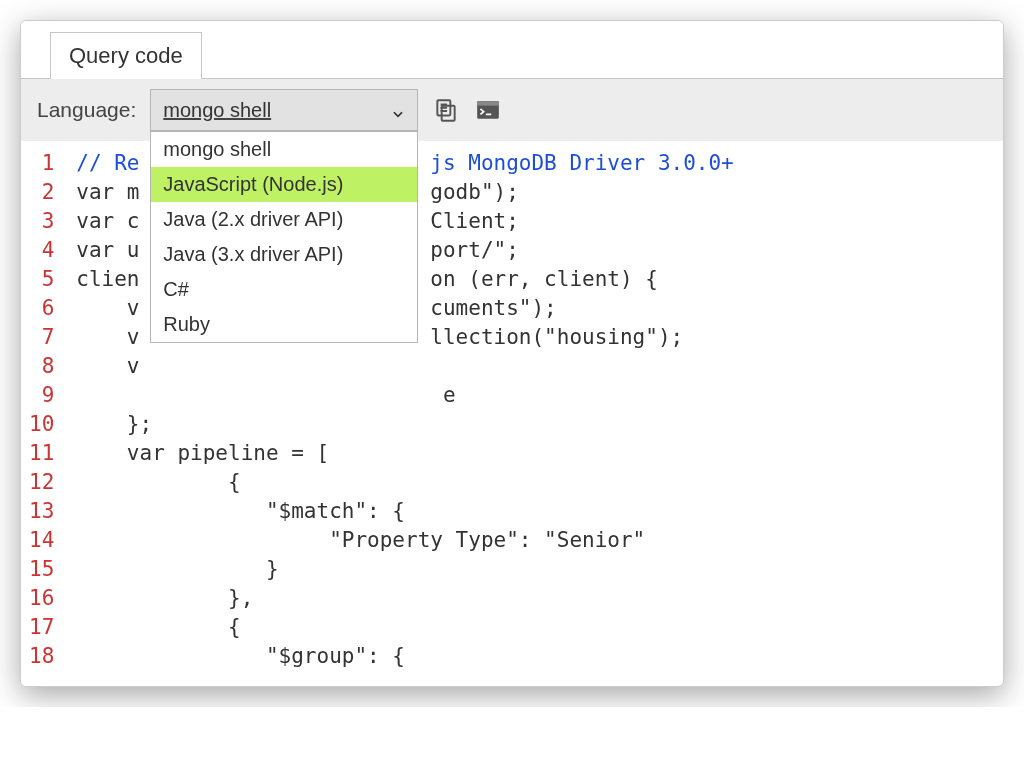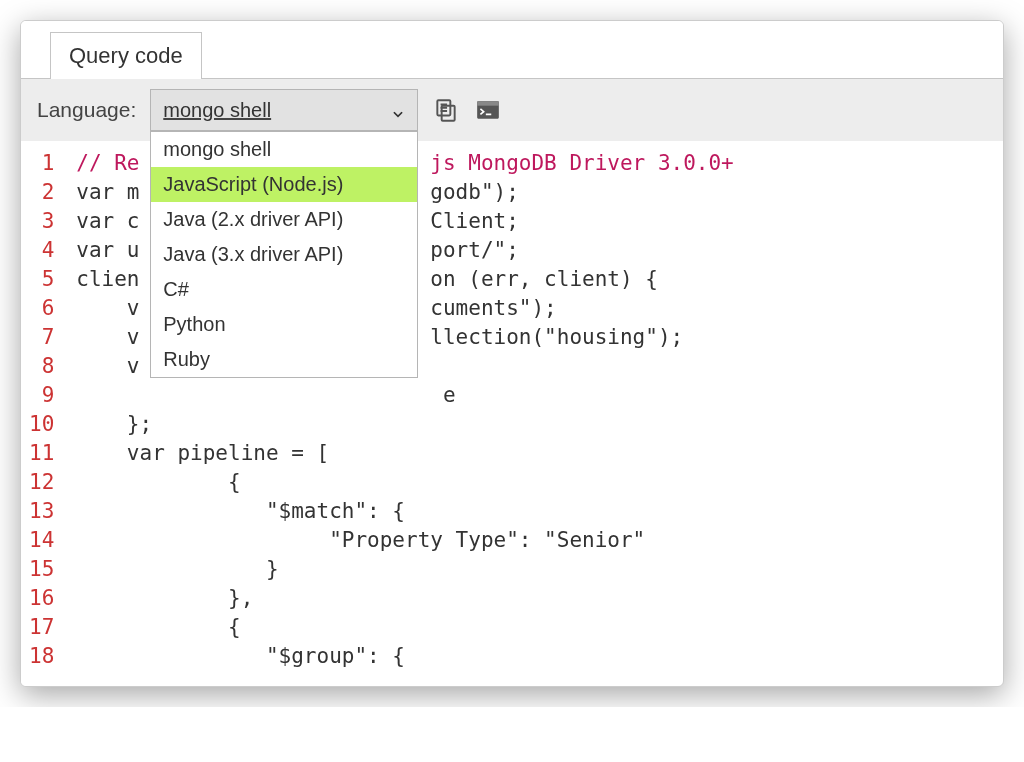--- a/index.html
+++ b/index.html
@@ -123,21 +123,21 @@
       height: 29px;
     }
     .code {
       padding: 8px 0 8px 8px;
       white-space: pre;
       color: #333;
     }
     .code-line {
       height: 29px;
     }
-    .tok-comment { color: #be185d; }
+    .tok-comment { color: #1d4ed8; }
     .tok-normal { color: #333; }
   </style>
 </head>
 <body>
 
 <div class="window">
 
   <div class="tab-row">
     <div class="tab">Query code</div>
   </div>
@@ -153,21 +153,20 @@
               <polyline points="5 9 12 16 19 9"></polyline>
             </svg>
         </span>
       </div>
       <div class="dropdown-list" id="dropdown-list">
           <div class="dropdown-item">mongo shell</div>
           <div class="dropdown-item highlighted">JavaScript (Node.js)</div>
           <div class="dropdown-item">Java (2.x driver API)</div>
           <div class="dropdown-item">Java (3.x driver API)</div>
           <div class="dropdown-item">C#</div>
-          <div class="dropdown-item">Python</div>
           <div class="dropdown-item">Ruby</div>
         </div>
     </div>
 
     <div class="toolbar-icon">
       <svg viewBox="0 0 24 24" fill="none" stroke="#555" stroke-width="1.8">
         <rect x="8" y="8" width="12" height="14" rx="1"></rect>
         <rect x="4" y="3" width="12" height="14" rx="1"></rect>
         <line x1="7" y1="7" x2="13" y2="7"></line>
         <line x1="7" y1="10" x2="13" y2="10"></line>

